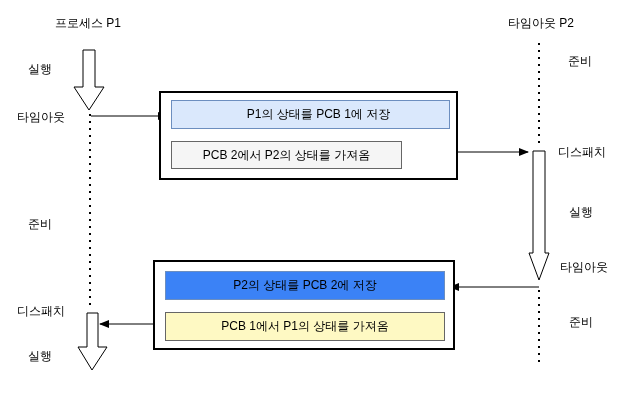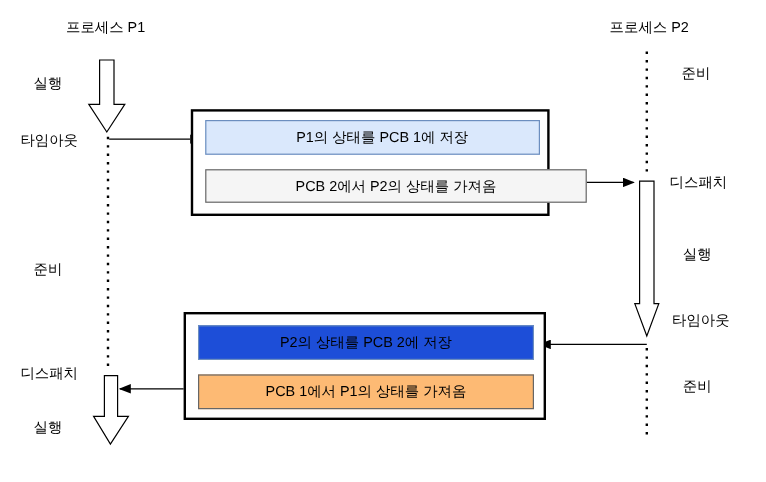--- a/index.html
+++ b/index.html
@@ -52,37 +52,37 @@
 
     <path d="M539,290 V362" fill="none" stroke="#000" stroke-width="2" stroke-dasharray="2 5"></path>
 
     <line x1="91" y1="116" x2="167" y2="116" stroke="#000" stroke-width="1" marker-end="url(#ah)"></line>
     <line x1="450" y1="152" x2="528" y2="152" stroke="#000" stroke-width="1" marker-end="url(#ah)"></line>
     <line x1="539" y1="287" x2="450" y2="287" stroke="#000" stroke-width="1" marker-end="url(#ah)"></line>
     <line x1="163" y1="324" x2="100" y2="324" stroke="#000" stroke-width="1" marker-end="url(#ah)"></line>
   </svg>
 
   <div class="lbl lane-title" style="left:88px;top:23px">프로세스 P1</div>
-  <div class="lbl lane-title" style="left:541px;top:23px">프로세스 P2</div>
+  <div class="lbl lane-title" style="left:541px;top:23px">타임아웃 P2</div>
 
   <div class="lbl" style="left:40px;top:69px">실행</div>
   <div class="lbl" style="left:41px;top:117px">타임아웃</div>
   <div class="lbl" style="left:40px;top:224px">준비</div>
   <div class="lbl" style="left:41px;top:311px">디스패치</div>
   <div class="lbl" style="left:40px;top:356px">실행</div>
 
   <div class="lbl" style="left:580px;top:61px">준비</div>
   <div class="lbl" style="left:582px;top:152px">디스패치</div>
   <div class="lbl" style="left:581px;top:212px">실행</div>
   <div class="lbl" style="left:584px;top:267px">타임아웃</div>
   <div class="lbl" style="left:581px;top:322px">준비</div>
 
   <div class="switch-box" style="left:159px;top:91px;width:299px;height:89px">
     <div class="row" style="left: 10px; top: 7px; width: 279px; height: 29px; background-color: rgb(218, 232, 252); border-color: rgb(108, 142, 191); padding-left: 16px;">P1의 상태를 PCB 1에 저장</div>
-    <div class="row" style="left: 10px; top: 48px; width: 318px; height: 28px; background-color: rgb(245, 245, 245); border-color: rgb(102, 102, 102);">PCB 2에서 P2의 상태를 가져옴</div>
+    <div class="row" style="left: 10px; top: 48px; width: 231px; height: 28px; background-color: rgb(245, 245, 245); border-color: rgb(102, 102, 102);">PCB 2에서 P2의 상태를 가져옴</div>
   </div>
 
   <div class="switch-box" style="left:153px;top:260px;width:302px;height:90px">
-    <div class="row" style="left: 10px; top: 9px; width: 280px; height: 29px; background-color: #1d4ed8; border-color: rgb(108, 142, 191);">P2의 상태를 PCB 2에 저장</div>
-    <div class="row" style="left: 10px; top: 50px; width: 280px; height: 29px; background-color: #fdba74; border-color: rgb(102, 102, 102);">PCB 1에서 P1의 상태를 가져옴</div>
+    <div class="row" style="left: 10px; top: 9px; width: 280px; height: 29px; background-color: #3b82f6; border-color: rgb(108, 142, 191);">P2의 상태를 PCB 2에 저장</div>
+    <div class="row" style="left: 10px; top: 50px; width: 280px; height: 29px; background-color: #fef9c3; border-color: rgb(102, 102, 102);">PCB 1에서 P1의 상태를 가져옴</div>
   </div>
 
 </div>
 
 </body></html>

